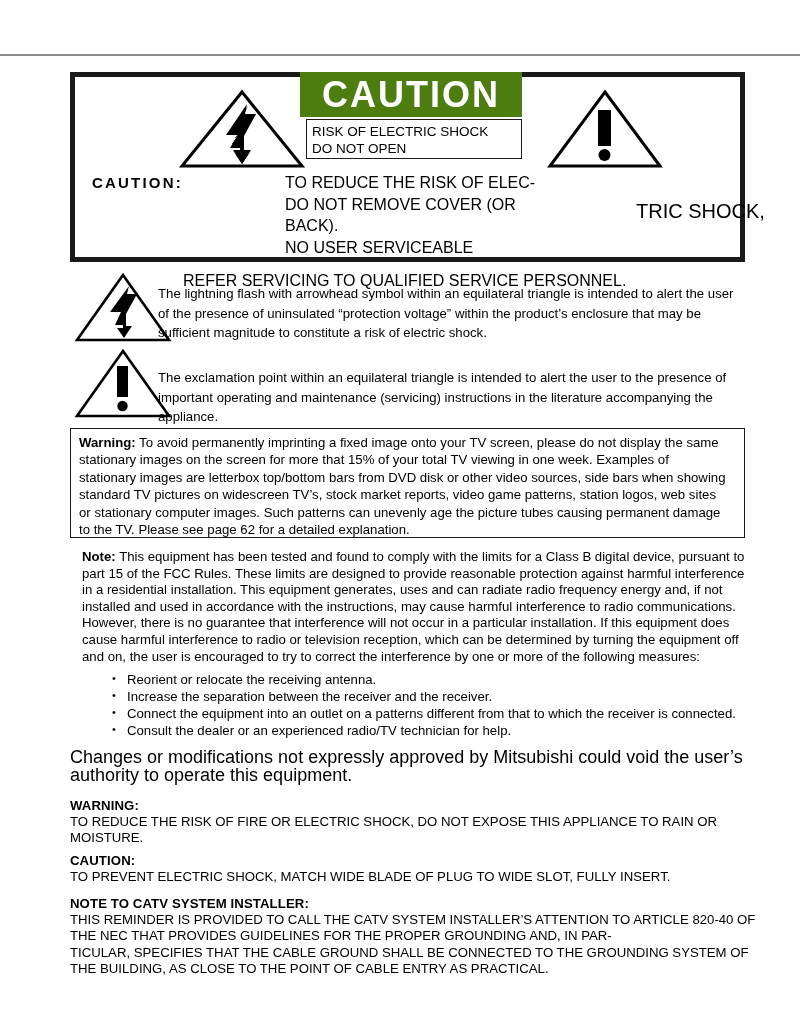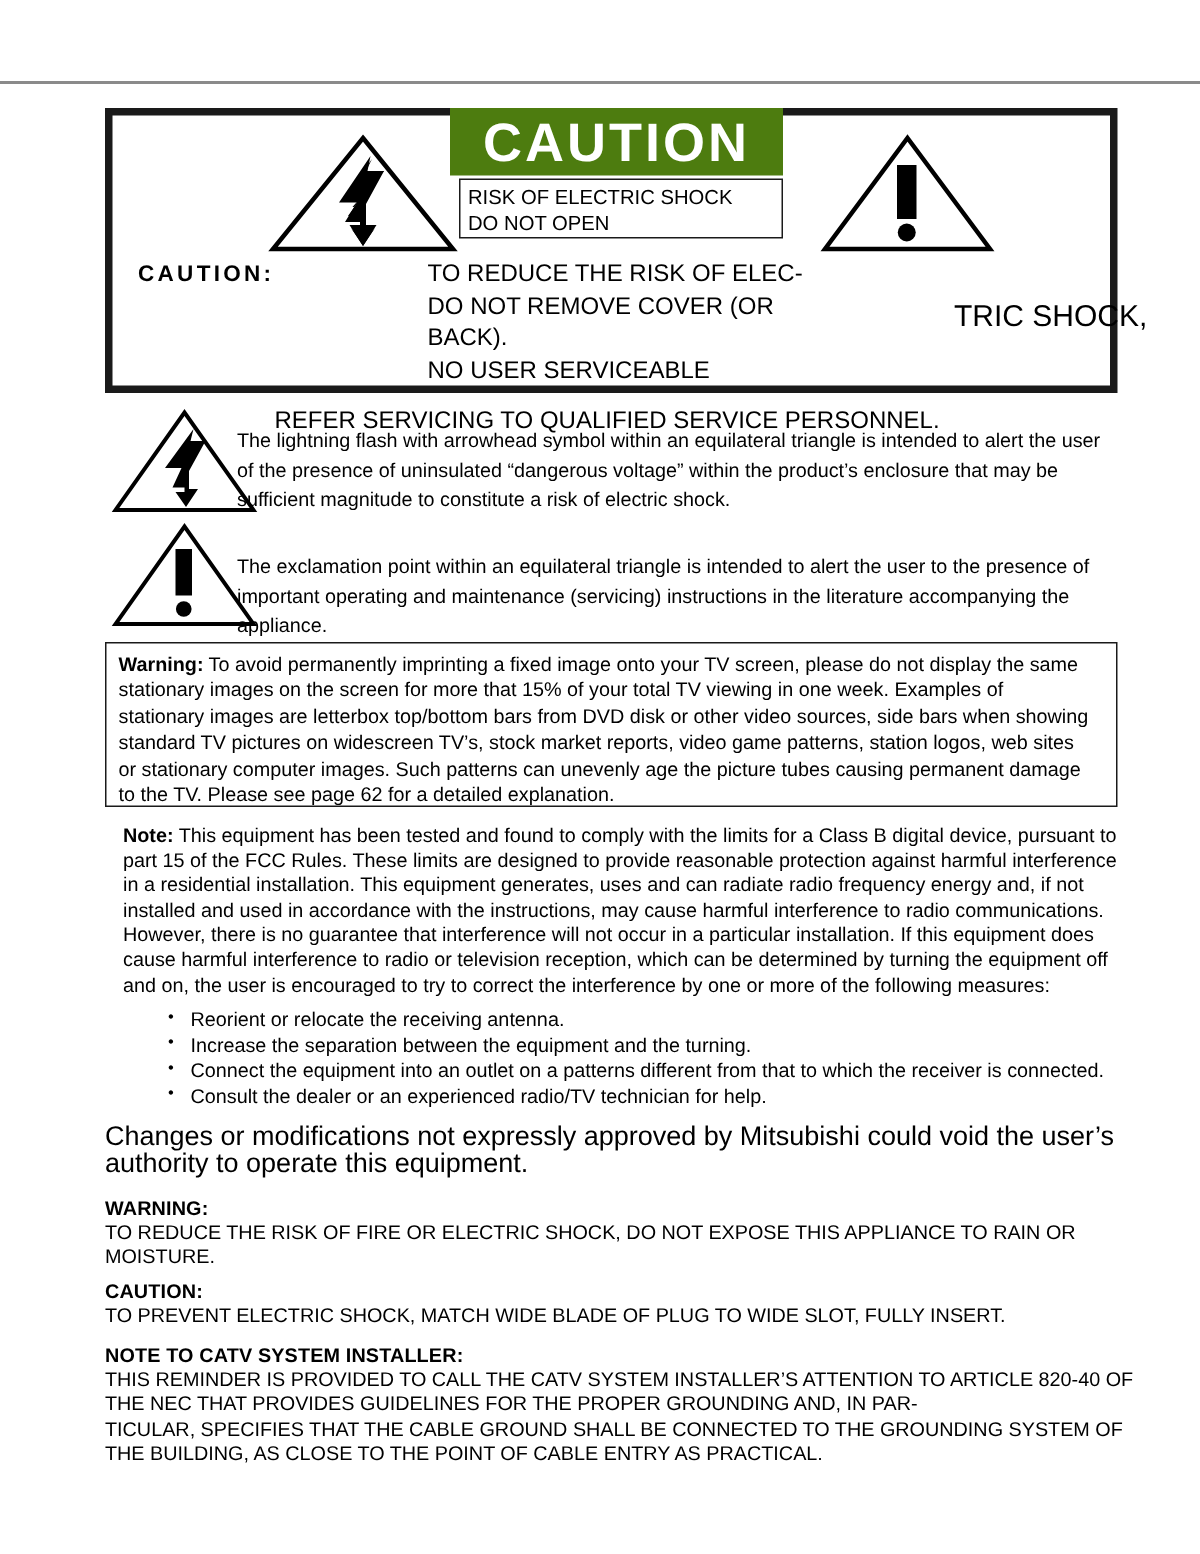--- a/index.html
+++ b/index.html
@@ -234,40 +234,40 @@
   </div>
 
   <div class="tric-shock">TRIC SHOCK,</div>
 
   <div class="refer-line">REFER SERVICING TO QUALIFIED SERVICE PERSONNEL.</div>
 
   <svg class="tri" style="left:74px; top:272px;" width="98" height="72" viewBox="0 0 98 72">
     <polygon points="49,3 95,68 3,68" fill="#ffffff" stroke="#000000" stroke-width="2.6"></polygon>
     <path d="M55,14 L36,40 L47,40 L41,53 L49,53 L49,56 L43,56 L50,66 L58,54 L52,54 L52,42 L63,22 L53,22 Z" fill="#000000"></path>
   </svg>
-  <div class="sym-text" style="left:158px; top:284px; width:590px;">The lightning flash with arrowhead symbol within an equilateral triangle is intended to alert the user of the presence of uninsulated “dangerous voltage” within the product’s enclosure that may be sufficient magnitude to constitute a risk of electric shock.</div>
+  <div class="sym-text" style="left:158px; top:284px; width:590px;">The lightning flash with arrowhead symbol within an equilateral triangle is intended to alert the user of the presence of uninsulated “protection voltage” within the product’s enclosure that may be sufficient magnitude to constitute a risk of electric shock.</div>
 
   <svg class="tri" style="left:74px; top:348px;" width="98" height="72" viewBox="0 0 98 72">
     <polygon points="49,3 95,68 3,68" fill="#ffffff" stroke="#000000" stroke-width="2.6"></polygon>
     <rect x="43" y="18" width="11" height="31" fill="#000000"></rect>
     <circle cx="48.5" cy="58" r="5.2" fill="#000000"></circle>
   </svg>
   <div class="sym-text" style="left:158px; top:368px; width:580px;">The exclamation point within an equilateral triangle is intended to alert the user to the presence of important operating and maintenance (servicing) instructions in the literature accompanying the appliance.</div>
 
   <div class="warning-box">
     <b>Warning:</b><span> To avoid permanently imprinting a fixed image onto your TV screen, please do not display the same stationary images on the screen for more that 15% of your total TV viewing in one week. Examples of stationary images are letterbox top/bottom bars from DVD disk or other video sources, side bars when showing standard TV pictures on widescreen TV’s, stock market reports, video game patterns, station logos, web sites or stationary computer images. Such patterns can unevenly age the picture tubes causing permanent damage to the TV. Please see page 62 for a detailed explanation.</span>
   </div>
 
   <div class="note-block">
     <b>Note:</b><span> This equipment has been tested and found to comply with the limits for a Class B digital device, pursuant to part 15 of the FCC Rules. These limits are designed to provide reasonable protection against harmful interference in a residential installation. This equipment generates, uses and can radiate radio frequency energy and, if not installed and used in accordance with the instructions, may cause harmful interference to radio communications. However, there is no guarantee that interference will not occur in a particular installation. If this equipment does cause harmful interference to radio or television reception, which can be determined by turning the equipment off and on, the user is encouraged to try to correct the interference by one or more of the following measures:</span>
   </div>
 
   <div class="bullets">
     <div class="bullet-row">Reorient or relocate the receiving antenna.</div>
-    <div class="bullet-row">Increase the separation between the equipment and the turning.</div>
+    <div class="bullet-row">Increase the separation between the receiver and the receiver.</div>
     <div class="bullet-row">Connect the equipment into an outlet on a patterns different from that to which the receiver is connected.</div>
     <div class="bullet-row">Consult the dealer or an experienced radio/TV technician for help.</div>
   </div>
 
   <div class="changes-para">Changes or modifications not expressly approved by Mitsubishi could void the user’s authority to operate this equipment.</div>
 
   <div class="sec sec-warning">
     <div class="sec-title">WARNING:</div>
     <div class="sec-body">TO REDUCE THE RISK OF FIRE OR ELECTRIC SHOCK, DO NOT EXPOSE THIS APPLIANCE TO RAIN OR MOISTURE.</div>
   </div>

